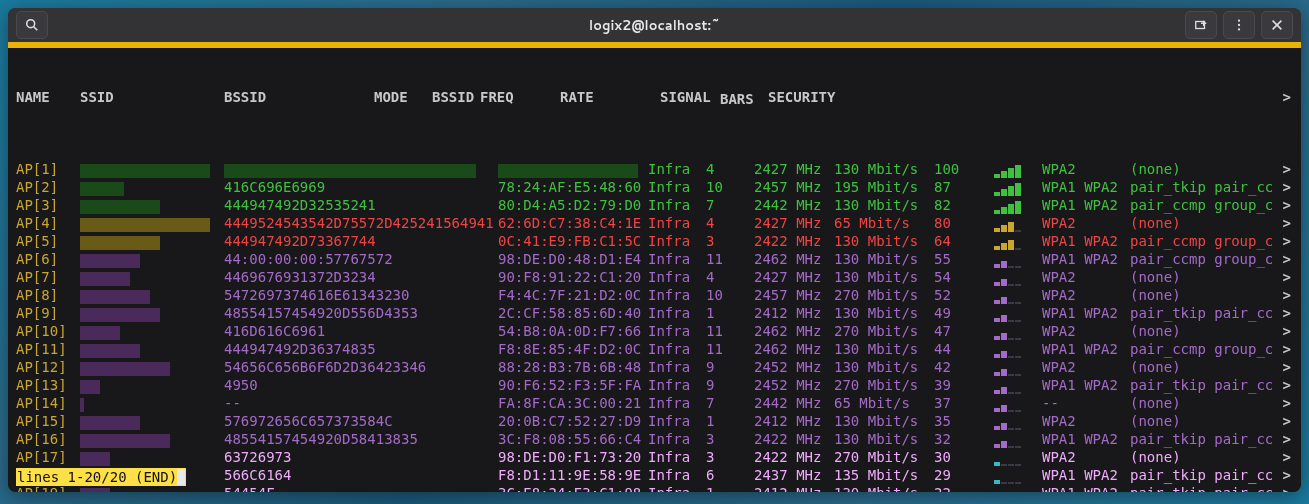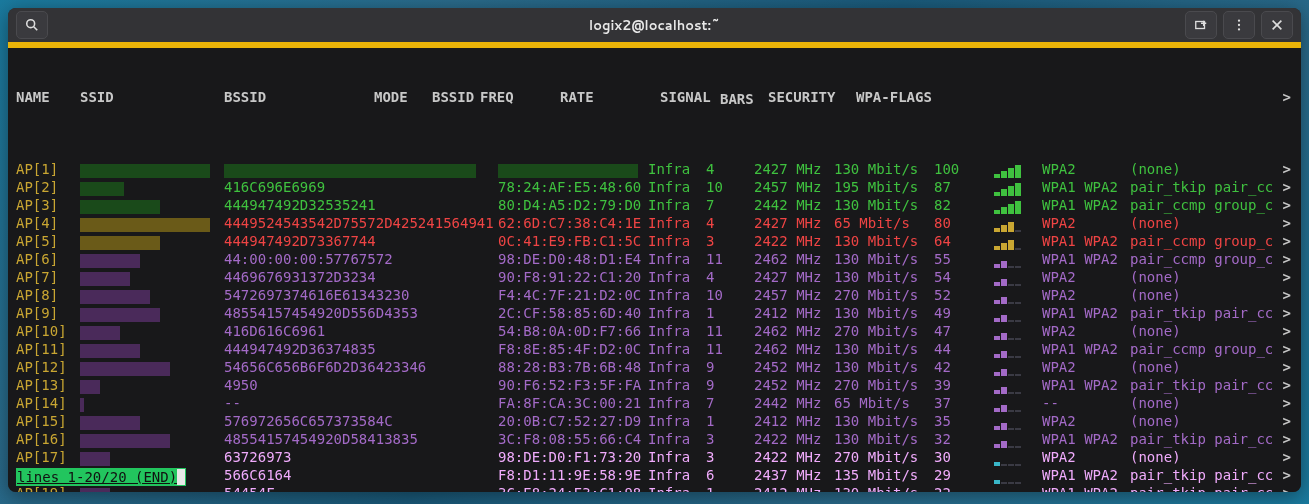--- a/index.html
+++ b/index.html
@@ -91,21 +91,21 @@
   .bar { width:6px; display:inline-block; }
   .bar.on  { }
   .bi1 { height:4px; } .bi2 { height:7px; } .bi3 { height:10px; } .bi4 { height:13px; }
   .bc-green  .on { background:#3fc13f; }
   .bc-yellow .on { background:#c9a632; }
   .bc-purple .on { background:#a36ac7; }
   .bc-cyan   .on { background:#39b7c9; }
   .bc-green  .off, .bc-yellow .off, .bc-purple .off, .bc-cyan .off { background:#3a3a44; height:2px; }
   .statusline {
     position:absolute; bottom:6px; left:8px;
-    background:#22c55e; color:#111; padding:0 1px;text-decoration:underline;
+    background:#fde047; color:#111; padding:0 1px;
   }
   .cursor {
     display:inline-block; width:8px; height:16px;
     background:#e8e8e8; vertical-align:middle;
     position:relative; top:-1px;
   }
   .row .scroll-gt { position:absolute; right:6px; color:#c4c4c4; font-weight:bold;}
   .term-body .row { position:relative; }
 </style>
 </head>
@@ -151,21 +151,20 @@
       <span class="c-name">NAME</span>
       <span class="c-ssid">SSID</span>
       <span class="c-bssid">BSSID</span>
       <span class="c-mode">MODE</span>
       <span class="c-chan">BSSID</span>
       <span class="c-freq">FREQ</span>
       <span class="c-rate">RATE</span>
       <span class="c-signal">SIGNAL</span>
       <span class="c-bars" style="display:inline">BARS</span>
       <span class="c-sec">SECURITY</span>
-      <span class="c-flags">WPA-FLAGS</span>
       <span class="scroll-gt">&gt;</span>
     </div>
 
     <div id="rows"><div class="row"><span class="c-name">AP[1]</span><span class="c-ssid"><span class="ssid-redact r-green" style="width: 130px;"></span></span><span class="c-hex green"><span class="ssid-redact r-green" style="width: 252px;"></span></span><span class="c-bssid green"><span class="ssid-redact r-green" style="width: 140px;"></span></span><span class="c-mode green">Infra</span><span class="c-chan green">4</span><span class="c-freq green">2427 MHz</span><span class="c-rate green">130 Mbit/s</span><span class="c-signal green">100</span><span class="c-bars bc-green"><span class="bar bi1 on"></span><span class="bar bi2 on"></span><span class="bar bi3 on"></span><span class="bar bi4 on"></span></span><span class="c-sec green">WPA2</span><span class="c-flags green">(none)</span><span class="scroll-gt">&gt;</span></div><div class="row"><span class="c-name">AP[2]</span><span class="c-ssid"><span class="ssid-redact r-green" style="width: 44px;"></span></span><span class="c-hex green">416C696E6969</span><span class="c-bssid green">78:24:AF:E5:48:60</span><span class="c-mode green">Infra</span><span class="c-chan green">10</span><span class="c-freq green">2457 MHz</span><span class="c-rate green">195 Mbit/s</span><span class="c-signal green">87</span><span class="c-bars bc-green"><span class="bar bi1 on"></span><span class="bar bi2 on"></span><span class="bar bi3 on"></span><span class="bar bi4 on"></span></span><span class="c-sec green">WPA1 WPA2</span><span class="c-flags green">pair_tkip pair_cc</span><span class="scroll-gt">&gt;</span></div><div class="row"><span class="c-name">AP[3]</span><span class="c-ssid"><span class="ssid-redact r-green" style="width: 80px;"></span></span><span class="c-hex green">444947492D32535241</span><span class="c-bssid green">80:D4:A5:D2:79:D0</span><span class="c-mode green">Infra</span><span class="c-chan green">7</span><span class="c-freq green">2442 MHz</span><span class="c-rate green">130 Mbit/s</span><span class="c-signal green">82</span><span class="c-bars bc-green"><span class="bar bi1 on"></span><span class="bar bi2 on"></span><span class="bar bi3 on"></span><span class="bar bi4 on"></span></span><span class="c-sec green">WPA1 WPA2</span><span class="c-flags green">pair_ccmp group_c</span><span class="scroll-gt">&gt;</span></div><div class="row"><span class="c-name">AP[4]</span><span class="c-ssid"><span class="ssid-redact r-yellow" style="width: 130px;"></span></span><span class="c-hex yellow">4449524543542D75572D425241564941</span><span class="c-bssid yellow">62:6D:C7:38:C4:1E</span><span class="c-mode yellow">Infra</span><span class="c-chan yellow">4</span><span class="c-freq yellow">2427 MHz</span><span class="c-rate yellow">65 Mbit/s</span><span class="c-signal yellow">80</span><span class="c-bars bc-yellow"><span class="bar bi1 on"></span><span class="bar bi2 on"></span><span class="bar bi3 on"></span><span class="bar bi4 off"></span></span><span class="c-sec yellow">WPA2</span><span class="c-flags yellow">(none)</span><span class="scroll-gt">&gt;</span></div><div class="row"><span class="c-name">AP[5]</span><span class="c-ssid"><span class="ssid-redact r-yellow" style="width: 80px;"></span></span><span class="c-hex yellow">444947492D73367744</span><span class="c-bssid yellow">0C:41:E9:FB:C1:5C</span><span class="c-mode yellow">Infra</span><span class="c-chan yellow">3</span><span class="c-freq yellow">2422 MHz</span><span class="c-rate yellow">130 Mbit/s</span><span class="c-signal yellow">64</span><span class="c-bars bc-yellow"><span class="bar bi1 on"></span><span class="bar bi2 on"></span><span class="bar bi3 on"></span><span class="bar bi4 off"></span></span><span class="c-sec yellow">WPA1 WPA2</span><span class="c-flags yellow">pair_ccmp group_c</span><span class="scroll-gt">&gt;</span></div><div class="row"><span class="c-name">AP[6]</span><span class="c-ssid"><span class="ssid-redact r-purple" style="width: 60px;"></span></span><span class="c-hex purple">44:00:00:00:57767572</span><span class="c-bssid purple">98:DE:D0:48:D1:E4</span><span class="c-mode purple">Infra</span><span class="c-chan purple">11</span><span class="c-freq purple">2462 MHz</span><span class="c-rate purple">130 Mbit/s</span><span class="c-signal purple">55</span><span class="c-bars bc-purple"><span class="bar bi1 on"></span><span class="bar bi2 on"></span><span class="bar bi3 off"></span><span class="bar bi4 off"></span></span><span class="c-sec purple">WPA1 WPA2</span><span class="c-flags purple">pair_ccmp group_c</span><span class="scroll-gt">&gt;</span></div><div class="row"><span class="c-name">AP[7]</span><span class="c-ssid"><span class="ssid-redact r-purple" style="width: 50px;"></span></span><span class="c-hex purple">4469676931372D3234</span><span class="c-bssid purple">90:F8:91:22:C1:20</span><span class="c-mode purple">Infra</span><span class="c-chan purple">4</span><span class="c-freq purple">2427 MHz</span><span class="c-rate purple">130 Mbit/s</span><span class="c-signal purple">54</span><span class="c-bars bc-purple"><span class="bar bi1 on"></span><span class="bar bi2 on"></span><span class="bar bi3 off"></span><span class="bar bi4 off"></span></span><span class="c-sec purple">WPA2</span><span class="c-flags purple">(none)</span><span class="scroll-gt">&gt;</span></div><div class="row"><span class="c-name">AP[8]</span><span class="c-ssid"><span class="ssid-redact r-purple" style="width: 70px;"></span></span><span class="c-hex purple">5472697374616E61343230</span><span class="c-bssid purple">F4:4C:7F:21:D2:0C</span><span class="c-mode purple">Infra</span><span class="c-chan purple">10</span><span class="c-freq purple">2457 MHz</span><span class="c-rate purple">270 Mbit/s</span><span class="c-signal purple">52</span><span class="c-bars bc-purple"><span class="bar bi1 on"></span><span class="bar bi2 on"></span><span class="bar bi3 off"></span><span class="bar bi4 off"></span></span><span class="c-sec purple">WPA2</span><span class="c-flags purple">(none)</span><span class="scroll-gt">&gt;</span></div><div class="row"><span class="c-name">AP[9]</span><span class="c-ssid"><span class="ssid-redact r-purple" style="width: 80px;"></span></span><span class="c-hex purple">48554157454920D556D4353</span><span class="c-bssid purple">2C:CF:58:85:6D:40</span><span class="c-mode purple">Infra</span><span class="c-chan purple">1</span><span class="c-freq purple">2412 MHz</span><span class="c-rate purple">130 Mbit/s</span><span class="c-signal purple">49</span><span class="c-bars bc-purple"><span class="bar bi1 on"></span><span class="bar bi2 on"></span><span class="bar bi3 off"></span><span class="bar bi4 off"></span></span><span class="c-sec purple">WPA1 WPA2</span><span class="c-flags purple">pair_tkip pair_cc</span><span class="scroll-gt">&gt;</span></div><div class="row"><span class="c-name">AP[10]</span><span class="c-ssid"><span class="ssid-redact r-purple" style="width: 40px;"></span></span><span class="c-hex purple">416D616C6961</span><span class="c-bssid purple">54:B8:0A:0D:F7:66</span><span class="c-mode purple">Infra</span><span class="c-chan purple">11</span><span class="c-freq purple">2462 MHz</span><span class="c-rate purple">270 Mbit/s</span><span class="c-signal purple">47</span><span class="c-bars bc-purple"><span class="bar bi1 on"></span><span class="bar bi2 on"></span><span class="bar bi3 off"></span><span class="bar bi4 off"></span></span><span class="c-sec purple">WPA2</span><span class="c-flags purple">(none)</span><span class="scroll-gt">&gt;</span></div><div class="row"><span class="c-name">AP[11]</span><span class="c-ssid"><span class="ssid-redact r-purple" style="width: 60px;"></span></span><span class="c-hex purple">444947492D36374835</span><span class="c-bssid purple">F8:8E:85:4F:D2:0C</span><span class="c-mode purple">Infra</span><span class="c-chan purple">11</span><span class="c-freq purple">2462 MHz</span><span class="c-rate purple">130 Mbit/s</span><span class="c-signal purple">44</span><span class="c-bars bc-purple"><span class="bar bi1 on"></span><span class="bar bi2 on"></span><span class="bar bi3 off"></span><span class="bar bi4 off"></span></span><span class="c-sec purple">WPA1 WPA2</span><span class="c-flags purple">pair_ccmp group_c</span><span class="scroll-gt">&gt;</span></div><div class="row"><span class="c-name">AP[12]</span><span class="c-ssid"><span class="ssid-redact r-purple" style="width: 90px;"></span></span><span class="c-hex purple">54656C656B6F6D2D36423346</span><span class="c-bssid purple">88:28:B3:7B:6B:48</span><span class="c-mode purple">Infra</span><span class="c-chan purple">9</span><span class="c-freq purple">2452 MHz</span><span class="c-rate purple">130 Mbit/s</span><span class="c-signal purple">42</span><span class="c-bars bc-purple"><span class="bar bi1 on"></span><span class="bar bi2 on"></span><span class="bar bi3 off"></span><span class="bar bi4 off"></span></span><span class="c-sec purple">WPA2</span><span class="c-flags purple">(none)</span><span class="scroll-gt">&gt;</span></div><div class="row"><span class="c-name">AP[13]</span><span class="c-ssid"><span class="ssid-redact r-purple" style="width: 20px;"></span></span><span class="c-hex purple">4950</span><span class="c-bssid purple">90:F6:52:F3:5F:FA</span><span class="c-mode purple">Infra</span><span class="c-chan purple">9</span><span class="c-freq purple">2452 MHz</span><span class="c-rate purple">270 Mbit/s</span><span class="c-signal purple">39</span><span class="c-bars bc-purple"><span class="bar bi1 on"></span><span class="bar bi2 on"></span><span class="bar bi3 off"></span><span class="bar bi4 off"></span></span><span class="c-sec purple">WPA1 WPA2</span><span class="c-flags purple">pair_tkip pair_cc</span><span class="scroll-gt">&gt;</span></div><div class="row"><span class="c-name">AP[14]</span><span class="c-ssid"><span class="ssid-redact r-purple" style="width: 4px;"></span></span><span class="c-hex purple">--</span><span class="c-bssid purple">FA:8F:CA:3C:00:21</span><span class="c-mode purple">Infra</span><span class="c-chan purple">7</span><span class="c-freq purple">2442 MHz</span><span class="c-rate purple">65 Mbit/s</span><span class="c-signal purple">37</span><span class="c-bars bc-purple"><span class="bar bi1 on"></span><span class="bar bi2 on"></span><span class="bar bi3 off"></span><span class="bar bi4 off"></span></span><span class="c-sec purple">--</span><span class="c-flags purple">(none)</span><span class="scroll-gt">&gt;</span></div><div class="row"><span class="c-name">AP[15]</span><span class="c-ssid"><span class="ssid-redact r-purple" style="width: 60px;"></span></span><span class="c-hex purple">576972656C657373584C</span><span class="c-bssid purple">20:0B:C7:52:27:D9</span><span class="c-mode purple">Infra</span><span class="c-chan purple">1</span><span class="c-freq purple">2412 MHz</span><span class="c-rate purple">130 Mbit/s</span><span class="c-signal purple">35</span><span class="c-bars bc-purple"><span class="bar bi1 on"></span><span class="bar bi2 on"></span><span class="bar bi3 off"></span><span class="bar bi4 off"></span></span><span class="c-sec purple">WPA2</span><span class="c-flags purple">(none)</span><span class="scroll-gt">&gt;</span></div><div class="row"><span class="c-name">AP[16]</span><span class="c-ssid"><span class="ssid-redact r-purple" style="width: 90px;"></span></span><span class="c-hex purple">48554157454920D58413835</span><span class="c-bssid purple">3C:F8:08:55:66:C4</span><span class="c-mode purple">Infra</span><span class="c-chan purple">3</span><span class="c-freq purple">2422 MHz</span><span class="c-rate purple">130 Mbit/s</span><span class="c-signal purple">32</span><span class="c-bars bc-purple"><span class="bar bi1 on"></span><span class="bar bi2 on"></span><span class="bar bi3 off"></span><span class="bar bi4 off"></span></span><span class="c-sec purple">WPA1 WPA2</span><span class="c-flags purple">pair_tkip pair_cc</span><span class="scroll-gt">&gt;</span></div><div class="row"><span class="c-name">AP[17]</span><span class="c-ssid"><span class="ssid-redact r-purple" style="width: 30px;"></span></span><span class="c-hex cyan">63726973</span><span class="c-bssid cyan">98:DE:D0:F1:73:20</span><span class="c-mode cyan">Infra</span><span class="c-chan cyan">3</span><span class="c-freq cyan">2422 MHz</span><span class="c-rate cyan">270 Mbit/s</span><span class="c-signal cyan">30</span><span class="c-bars bc-cyan"><span class="bar bi1 on"></span><span class="bar bi2 off"></span><span class="bar bi3 off"></span><span class="bar bi4 off"></span></span><span class="c-sec cyan">WPA2</span><span class="c-flags cyan">(none)</span><span class="scroll-gt">&gt;</span></div><div class="row"><span class="c-name">AP[18]</span><span class="c-ssid"><span class="ssid-redact r-purple" style="width: 40px;"></span></span><span class="c-hex cyan">566C6164</span><span class="c-bssid cyan">F8:D1:11:9E:58:9E</span><span class="c-mode cyan">Infra</span><span class="c-chan cyan">6</span><span class="c-freq cyan">2437 MHz</span><span class="c-rate cyan">135 Mbit/s</span><span class="c-signal cyan">29</span><span class="c-bars bc-cyan"><span class="bar bi1 on"></span><span class="bar bi2 off"></span><span class="bar bi3 off"></span><span class="bar bi4 off"></span></span><span class="c-sec cyan">WPA1 WPA2</span><span class="c-flags cyan">pair_tkip pair_cc</span><span class="scroll-gt">&gt;</span></div><div class="row"><span class="c-name">AP[19]</span><span class="c-ssid"><span class="ssid-redact r-purple" style="width: 30px;"></span></span><span class="c-hex cyan">54454F</span><span class="c-bssid cyan">3C:E8:24:E3:C1:98</span><span class="c-mode cyan">Infra</span><span class="c-chan cyan">1</span><span class="c-freq cyan">2412 MHz</span><span class="c-rate cyan">130 Mbit/s</span><span class="c-signal cyan">22</span><span class="c-bars bc-cyan"></span><span class="c-sec cyan">WPA1 WPA2</span><span class="c-flags cyan">pair_tkip pair_cc</span><span class="scroll-gt">&gt;</span></div></div>
 
     
     
 
     <div class="statusline"><span>lines 1-20/20 (END)</span><span class="cursor"></span></div>
   </div>

